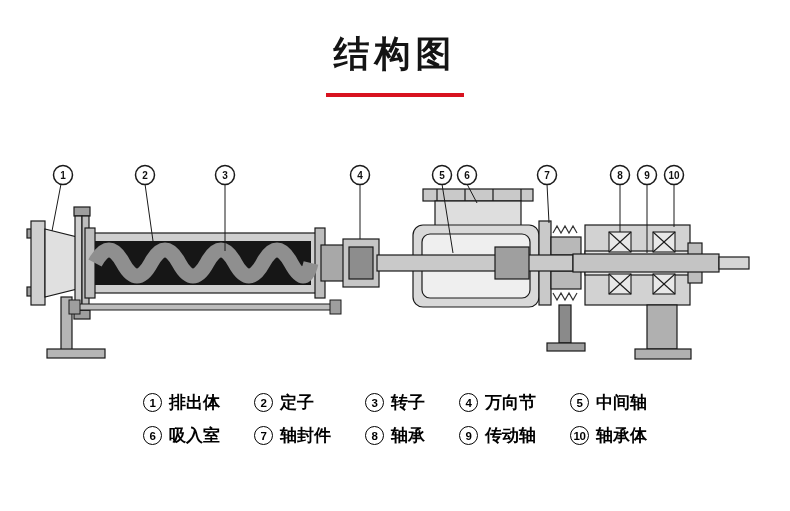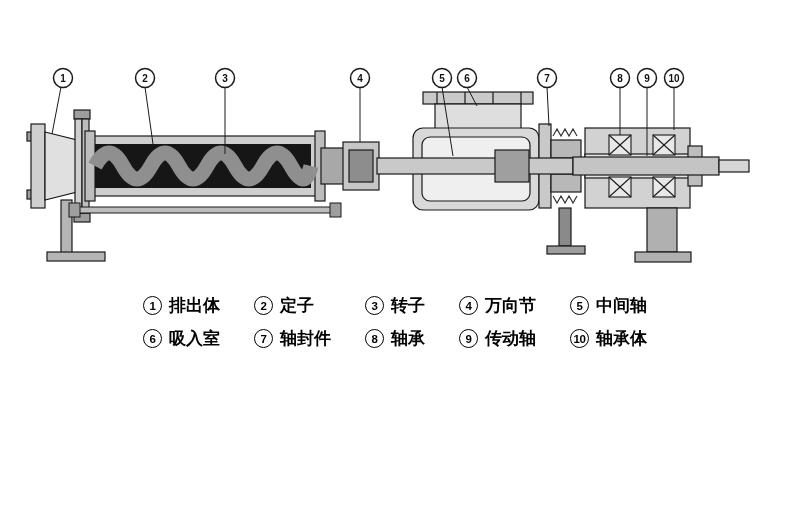--- a/index.html
+++ b/index.html
@@ -34,20 +34,24 @@
     width: 19px; height: 19px; border: 1.5px solid #000; border-radius: 50%;
     font-size: 11.5px; font-weight: 700; flex: 0 0 auto; letter-spacing: -0.5px;
   }
   .callout-text { font-size: 10px; font-weight: 700; fill: #111; }
 </style>
 </head>
 <body>
 
 <div class="page">
 
+  <div class="header">
+    <h1 class="page-title">结构图</h1>
+    <div class="title-underline"></div>
+  </div>
 
   <div class="diagram-wrap">
     <svg width="740" height="220" viewBox="0 0 740 220">
 
       <line x1="292" y1="108" x2="708" y2="108" stroke="#666" stroke-width="1" stroke-dasharray="12 4 3 4"></line>
 
       <g fill="#cfcfcf" stroke="#1a1a1a" stroke-width="1.2">
         <rect x="2" y="74" width="5" height="9" fill="#9e9e9e"></rect>
         <rect x="2" y="132" width="5" height="9" fill="#9e9e9e"></rect>
         <rect x="6" y="66" width="14" height="84"></rect>

